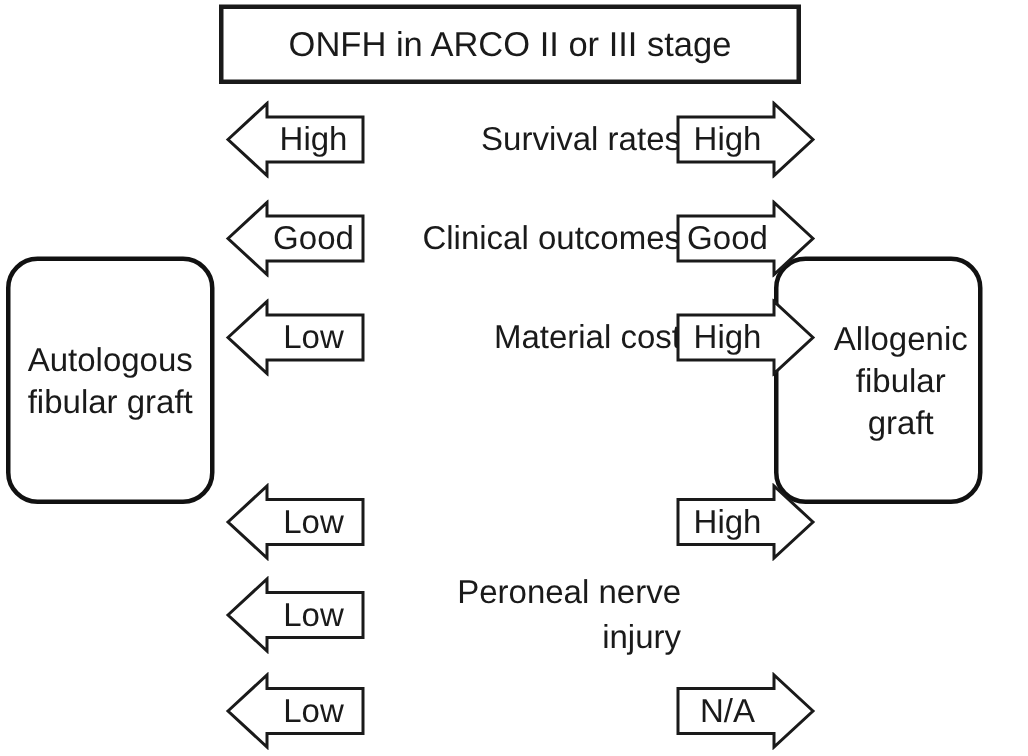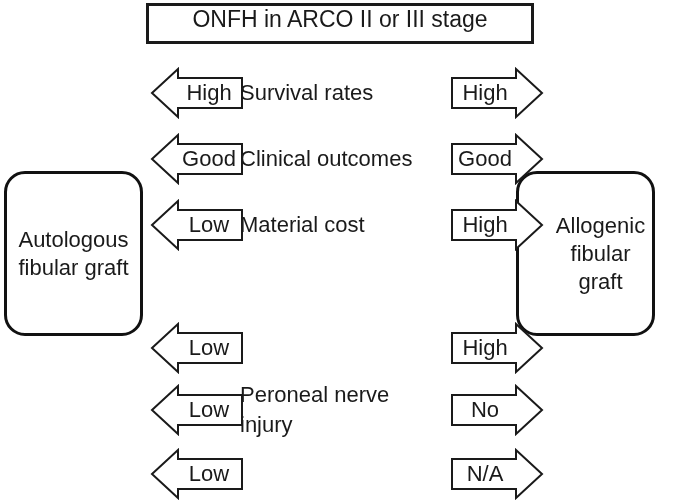--- a/index.html
+++ b/index.html
@@ -14,25 +14,26 @@
     background: #ffffff;
     font-family: "Liberation Sans", sans-serif;
     color: #1a1a1a;
     overflow: hidden;
   }
   .title-box {
     position: absolute;
     left: 146px;
     top: 3px;
     width: 388px;
-    height: 41px;
+    height: 53px;
     border: 3px solid #1a1a1a;
     box-sizing: border-box;
     background: #ffffff;
     display: flex;
+    align-items: center;
     justify-content: center;
     font-size: 23px;
   }
   .side-box {
     position: absolute;
     top: 171px;
     height: 165px;
     width: 139px;
     border: 3.5px solid #111111;
     border-radius: 21px;
@@ -79,21 +80,21 @@
     font-size: 22px;
   }
   .arrow-label.tail-left  { left: 26px; width: 66px; }
   .arrow-label.tail-right { left: 2px;  width: 66px; }
   .criterion {
     position: absolute;
     left: 240px;
     width: 214px;
     top: 26px;
     transform: translateY(-50%);
-    text-align: left;
+    text-align: right;
     font-size: 22px;
     line-height: 30px;
   }
 </style>
 </head>
 <body>
 
 <div class="canvas">
 
   <div class="title-box">
@@ -176,26 +177,20 @@
 
   <div class="row" style="top:384px">
     <div class="arrow arrow-left-pos">
       <svg viewBox="0 0 94 52">
         <path d="M2 26 L28 2 L28 11 L92 11 L92 41 L28 41 L28 50 Z" fill="#ffffff" stroke="#1a1a1a" stroke-width="2"></path>
       </svg>
       <span class="arrow-label tail-left">Low</span>
     </div>
     <div class="criterion multiline">Peroneal nerve
 injury</div>
-    <div class="arrow arrow-right-pos">
-      <svg viewBox="0 0 94 52">
-        <path d="M92 26 L66 2 L66 11 L2 11 L2 41 L66 41 L66 50 Z" fill="#ffffff" stroke="#1a1a1a" stroke-width="2"></path>
-      </svg>
-      <span class="arrow-label tail-right">No</span>
-    </div>
   </div>
 
   <div class="row" style="top:448px">
     <div class="arrow arrow-left-pos">
       <svg viewBox="0 0 94 52">
         <path d="M2 26 L28 2 L28 11 L92 11 L92 41 L28 41 L28 50 Z" fill="#ffffff" stroke="#1a1a1a" stroke-width="2"></path>
       </svg>
       <span class="arrow-label tail-left">Low</span>
     </div>
     <div class="arrow arrow-right-pos">

